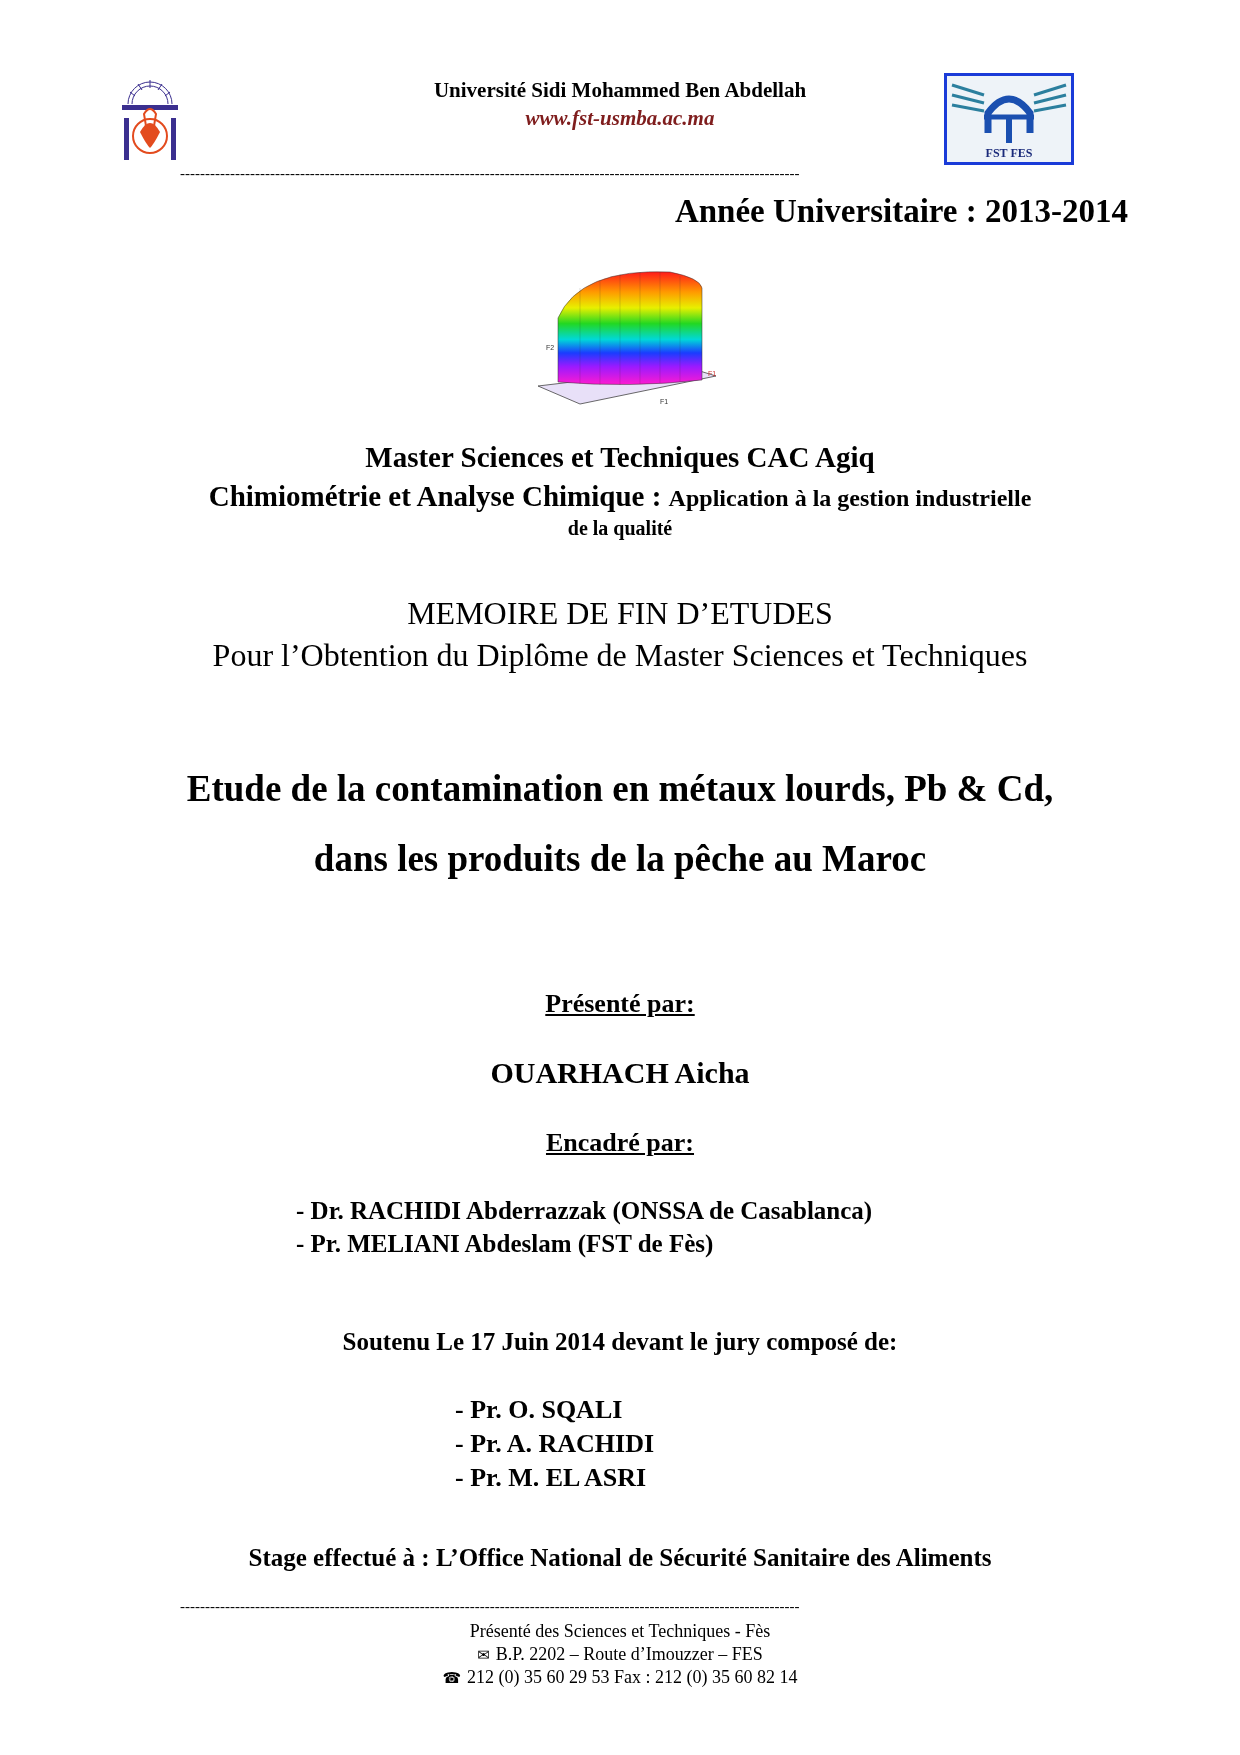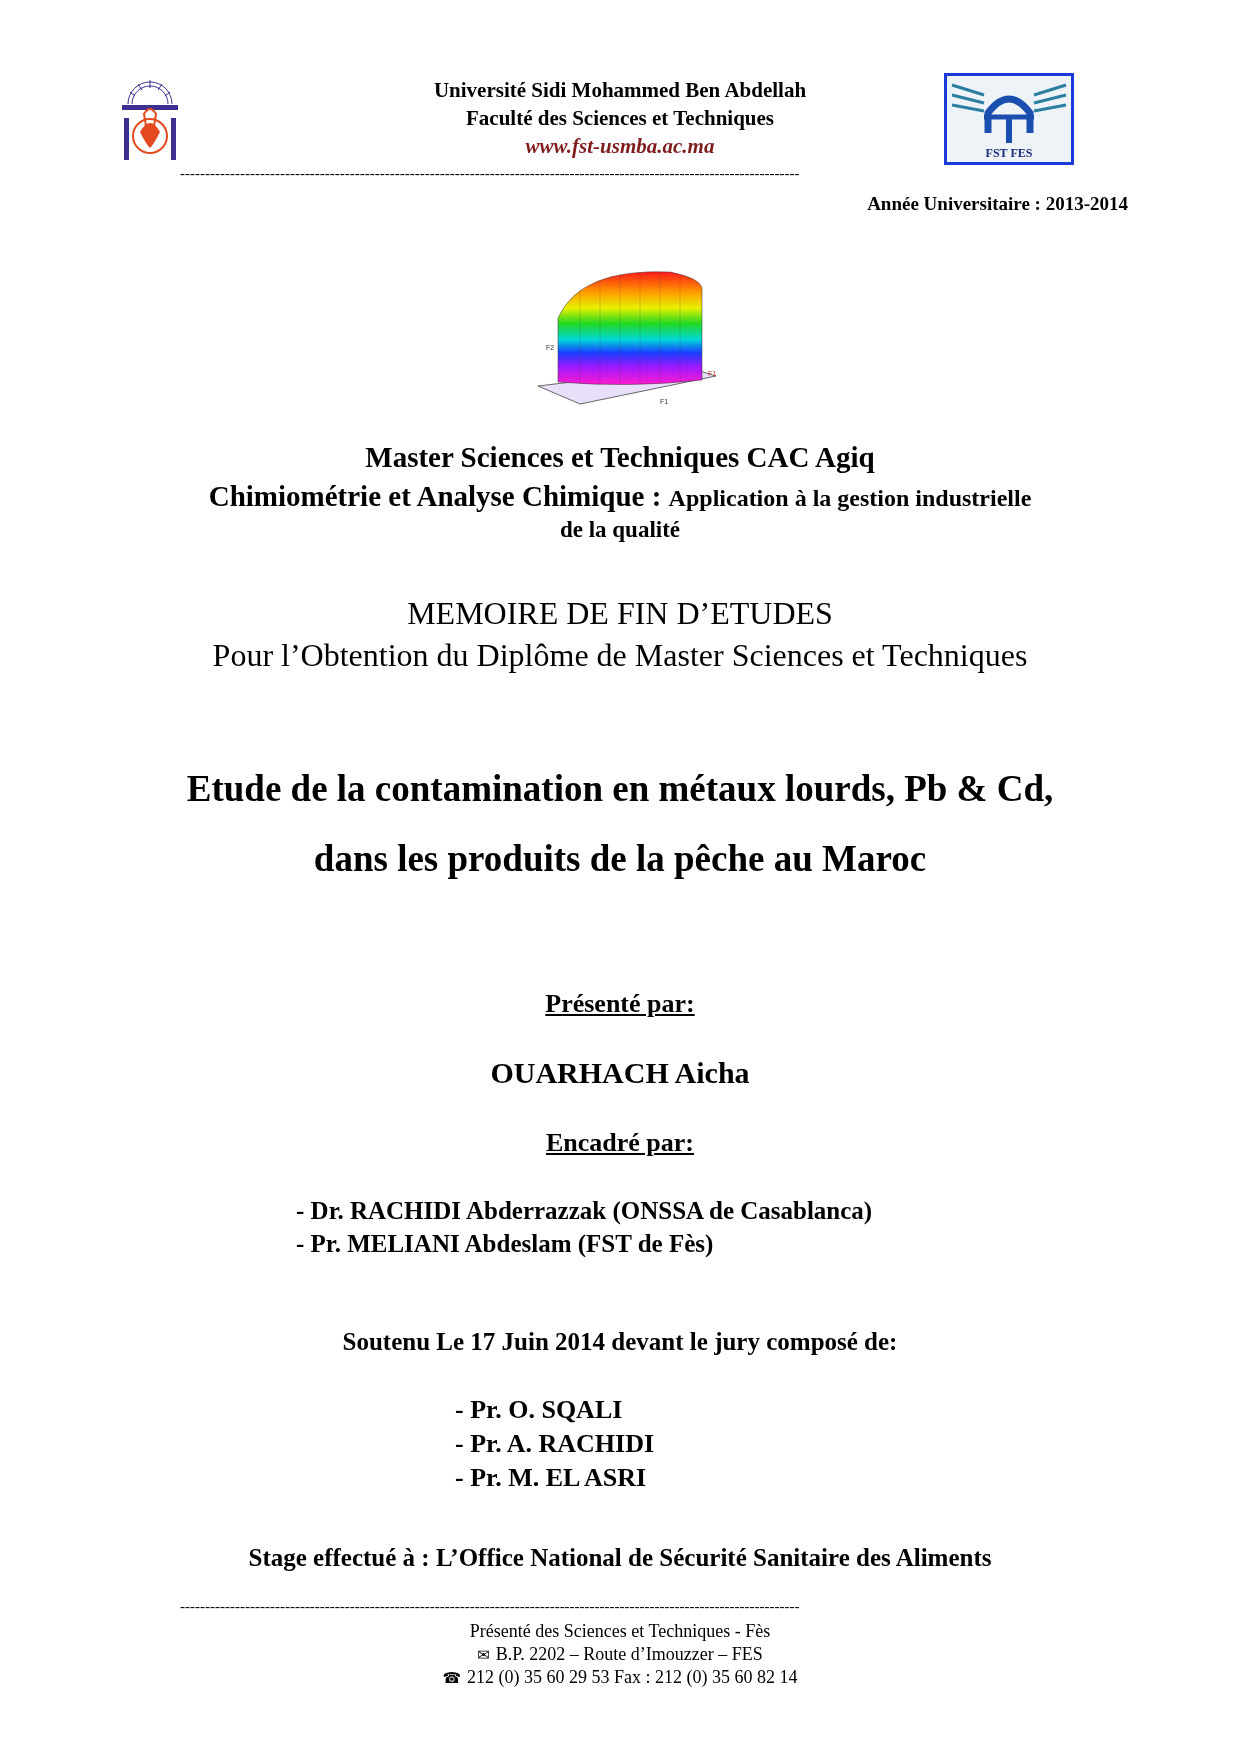--- a/index.html
+++ b/index.html
@@ -8,28 +8,28 @@
   .abs { position: absolute; }
   .center { text-align: center; left: 0; width: 1240px; }
 
   
   .logo-usmba { left: 118px; top: 74px; width: 64px; height: 90px; }
   .logo-fst { left: 944px; top: 73px; width: 142px; height: 92px; }
   .uni-block { left: 360px; top: 76px; width: 520px; text-align: center; font-weight: bold; font-size: 21px; line-height: 28px; }
   .uni-url { color: #7f1d1d; font-style: italic; }
   .dash { white-space: nowrap; overflow: hidden; font-size: 15px; letter-spacing: 0px; line-height: 16px; }
   .dash-top { left: 180px; top: 165px; width: 890px; }
-  .annee { right: 112px; top: 193px; font-size: 19px; font-weight: bold; }
+  .annee { right: 112px; top: 193px; font-size: 33px; font-weight: bold; }
 
   .surface { left: 520px; top: 258px; width: 198px; height: 150px; }
 
   .master1 { top: 441px; font-size: 29px; font-weight: bold; }
   .master2 { top: 480px; font-size: 29px; font-weight: bold; }
   .master2 .small { font-size: 24px; }
-  .master3 { top: 517px; font-size: 23px; font-weight: bold; }
+  .master3 { top: 517px; font-size: 20px; font-weight: bold; }
 
   .memoire1 { top: 595px; font-size: 32px; }
   .memoire2 { top: 637px; font-size: 32px; }
 
   .title1 { top: 767px; font-size: 37px; font-weight: bold; }
   .title2 { top: 837px; font-size: 37px; font-weight: bold; }
 
   .presente { top: 989px; font-size: 26px; font-weight: bold; }
   .presente span, .encadre span { text-decoration: underline; }
   .student { top: 1056px; font-size: 30px; font-weight: bold; }
@@ -68,21 +68,20 @@
     <rect x="6" y="44" width="5" height="42" fill="#3b2f8f"></rect>
     <rect x="53" y="44" width="5" height="42" fill="#3b2f8f"></rect>
     <circle cx="32" cy="62" r="17" fill="none" stroke="#e34b1e" stroke-width="2"></circle>
     <path d="M22 58 Q32 40 42 58 Q36 70 32 74 Q28 70 22 58Z" fill="#e34b1e"></path>
     <path d="M26 40 Q32 30 38 40 L36 52 L28 52Z" fill="none" stroke="#e34b1e" stroke-width="2"></path>
   </svg>
 </div>
 
 <div class="abs uni-block">
   <div>Université Sidi Mohammed Ben Abdellah</div>
-  <div>Faculté des Sciences et Techniques</div>
   <div class="uni-url">www.fst-usmba.ac.ma</div>
 </div>
 
 <div class="abs logo-fst">
   <svg width="130" height="92" viewBox="0 0 130 92">
     <rect x="1.5" y="1.5" width="127" height="89" fill="#eef3f8" stroke="#1a3bd8" stroke-width="3"></rect>
     <g stroke="#2b7f9e" stroke-width="3">
       <line x1="8" y1="12" x2="40" y2="22"></line>
         <line x1="8" y1="22" x2="40" y2="30"></line>
       <line x1="8" y1="32" x2="40" y2="38"></line>

